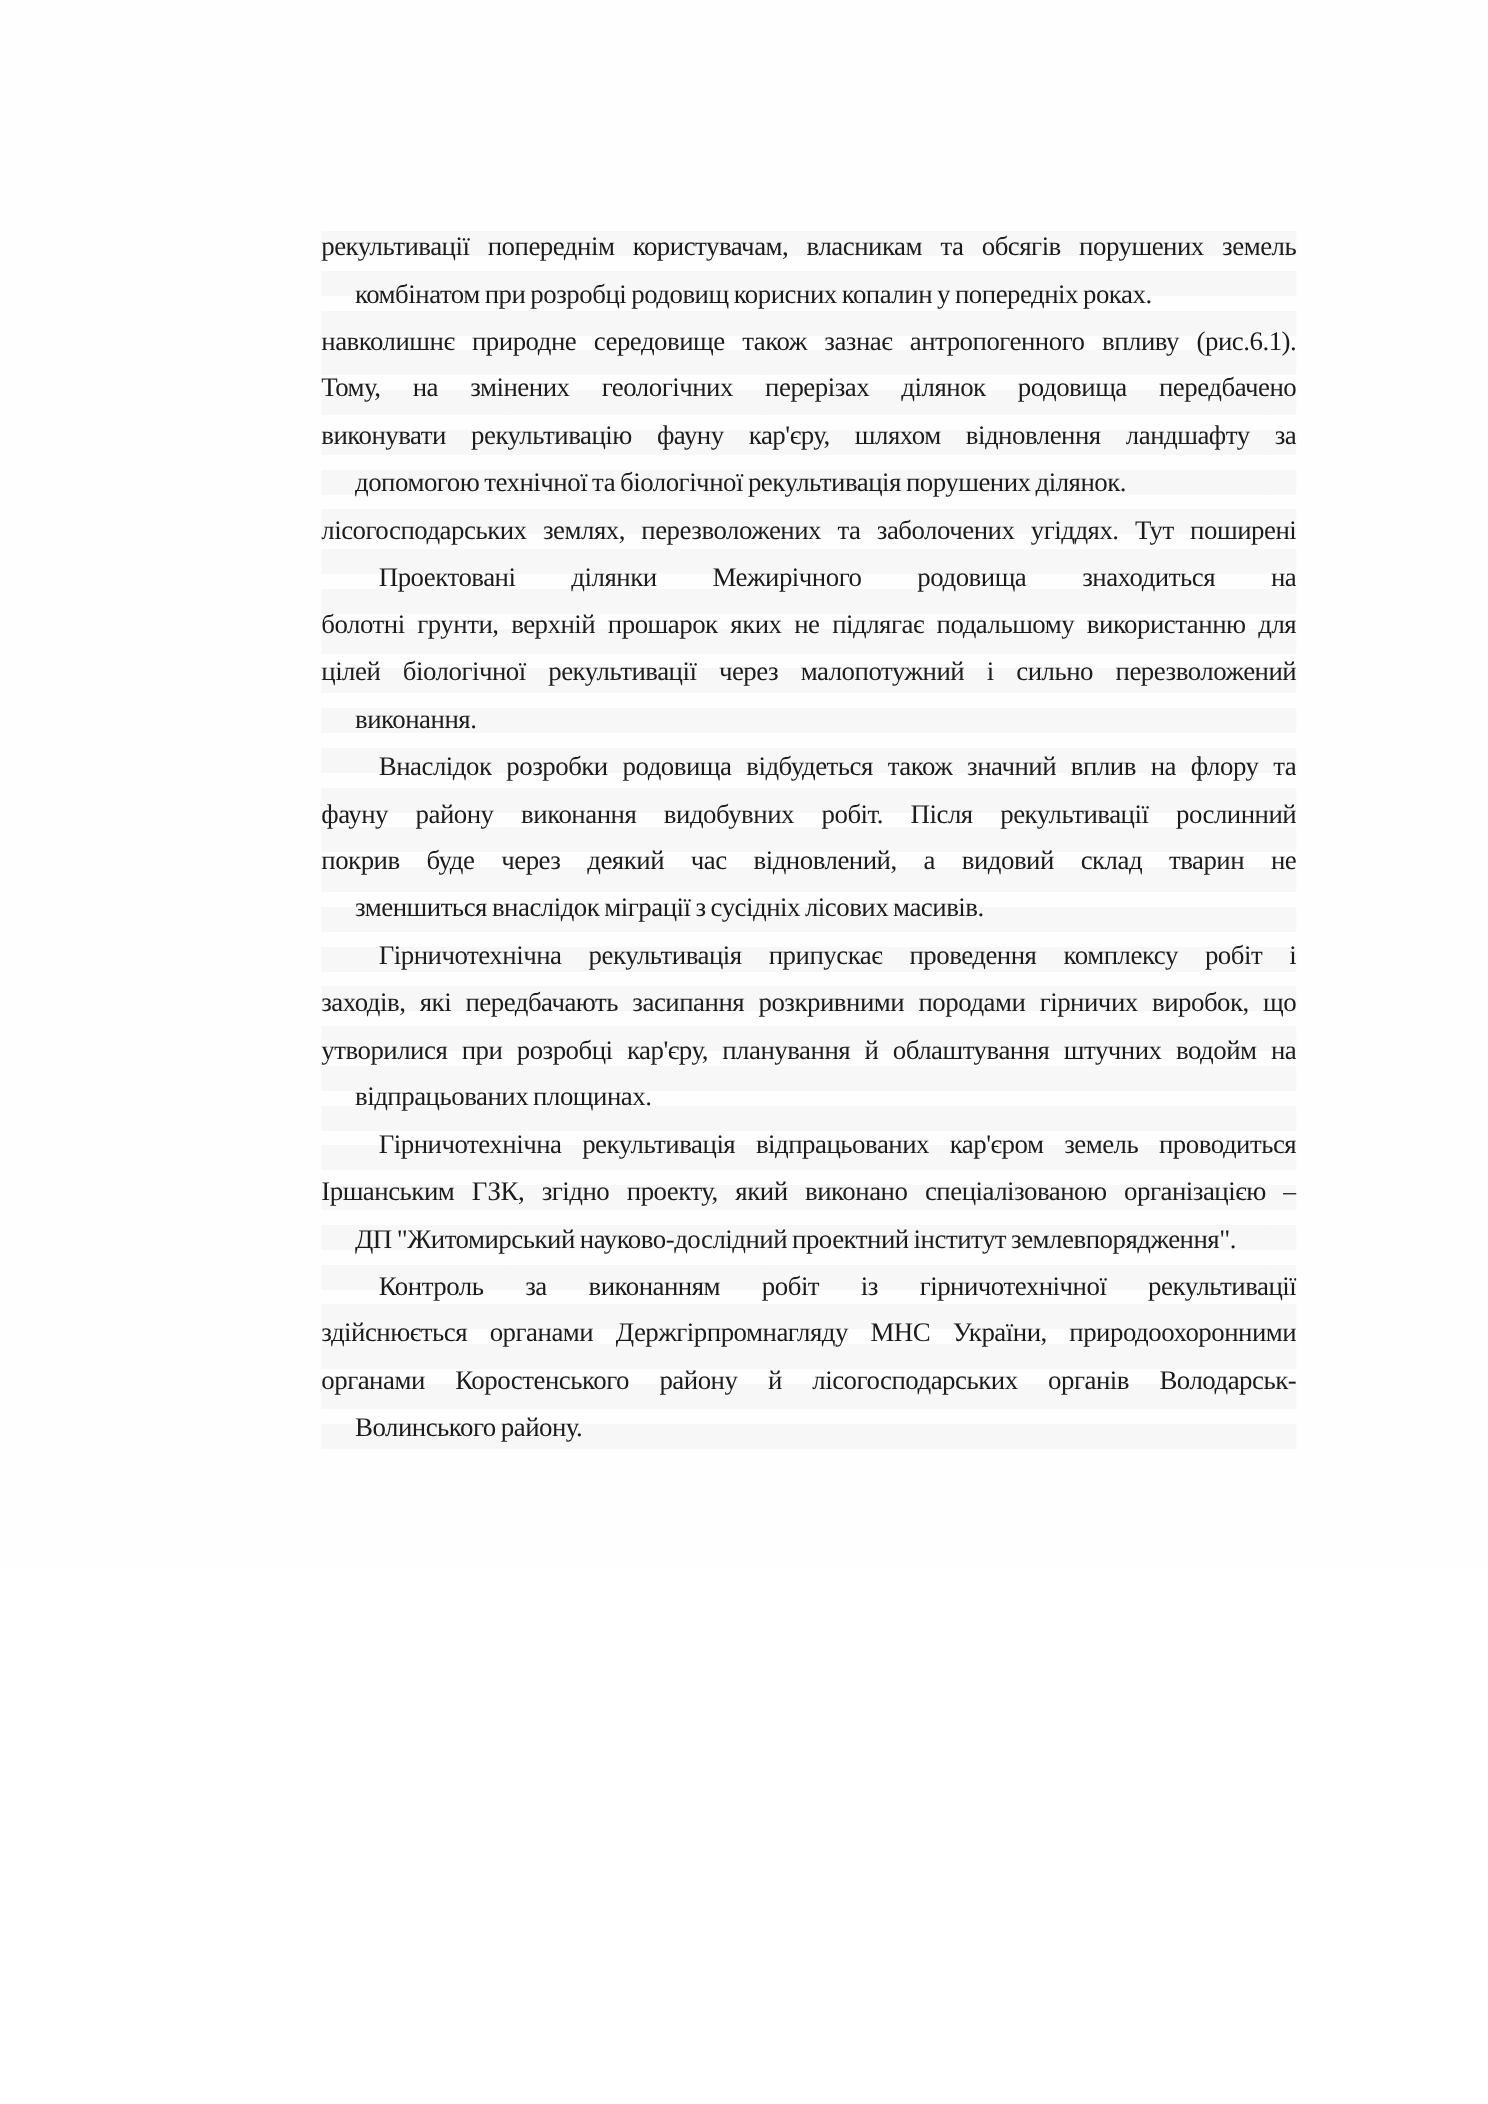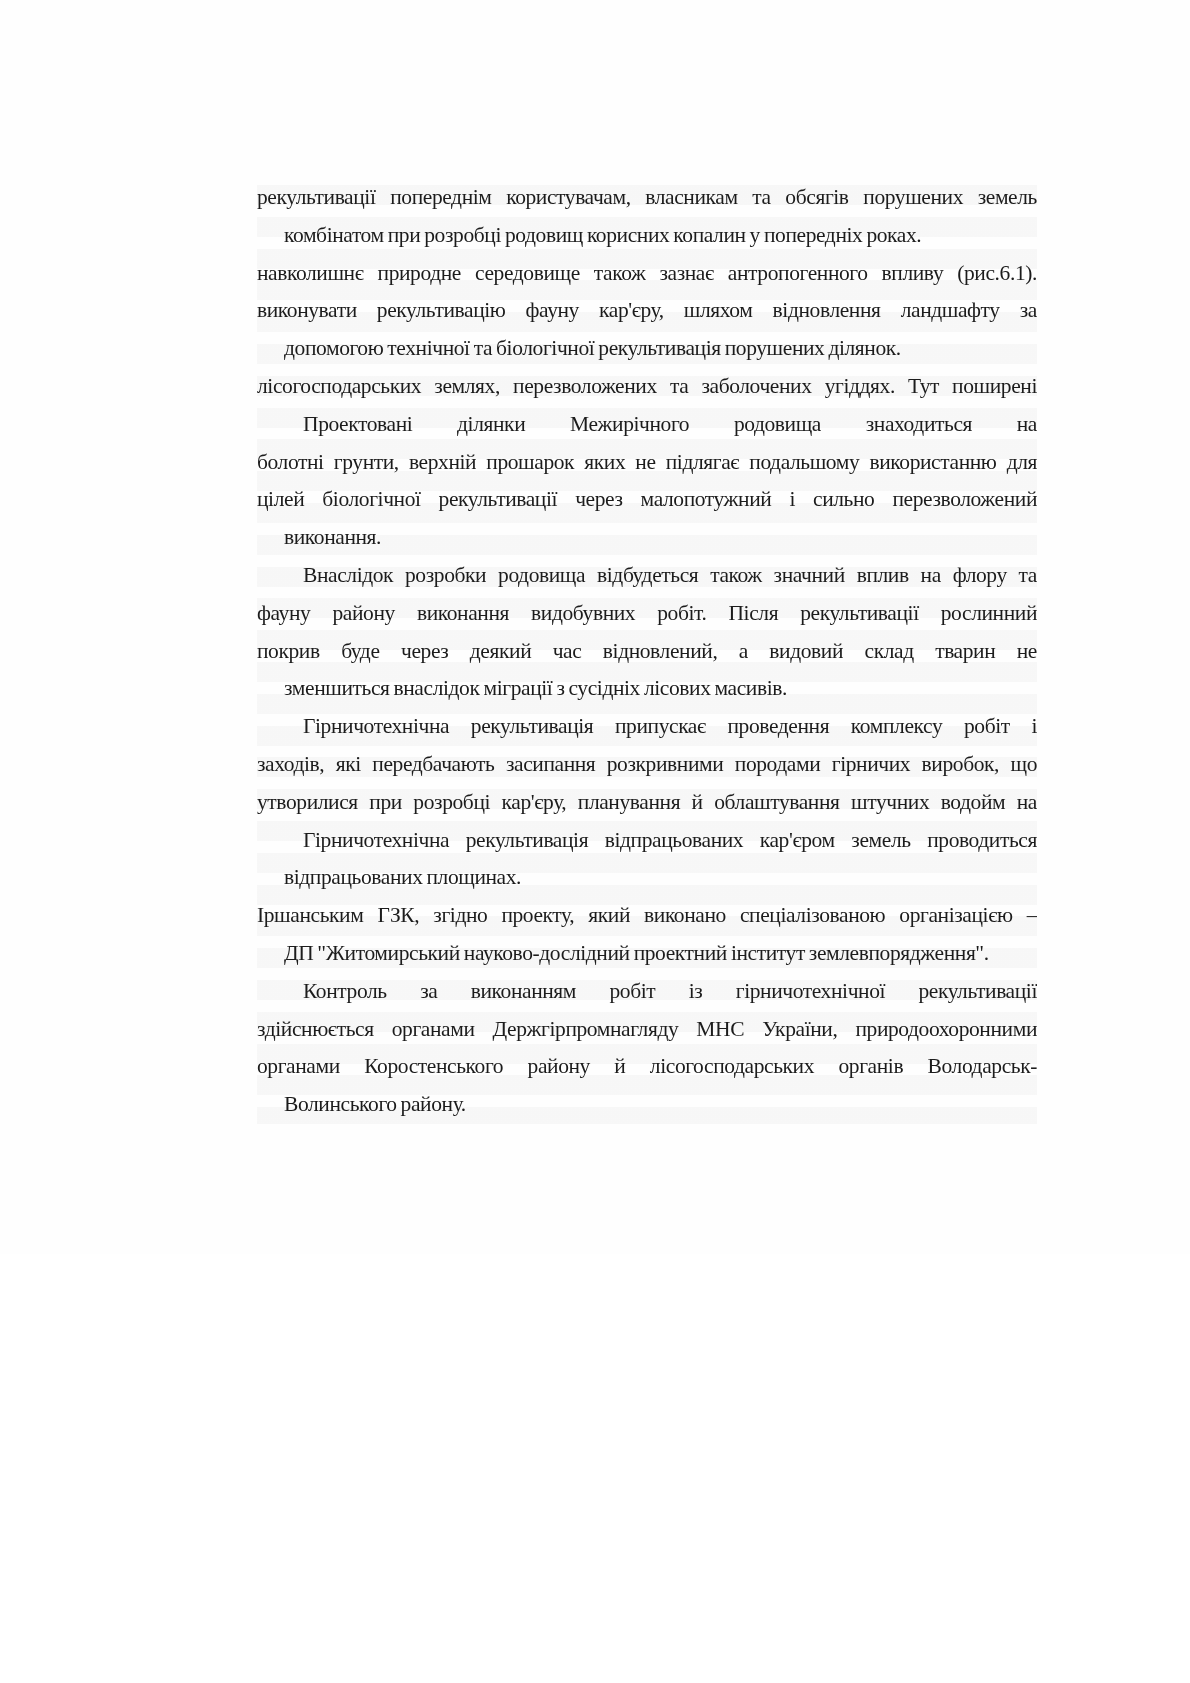--- a/index.html
+++ b/index.html
@@ -60,36 +60,37 @@
   }
 </style>
 </head>
 <body>
 
 <div class="page">
   <main class="text-block">
       <div class="line">рекультивації попереднім користувачам, власникам та обсягів порушених земель</div>
       <div class="line para-end">комбінатом при розробці родовищ корисних копалин у попередніх роках.</div>
       <div class="line">навколишнє природне середовище також зазнає антропогенного впливу (рис.6.1).</div>
+      <div class="line">Тому, на змінених геологічних перерізах ділянок родовища передбачено</div>
       <div class="line">виконувати рекультивацію фауну кар'єру, шляхом відновлення ландшафту за</div>
       <div class="line para-end">допомогою технічної та біологічної рекультивація порушених ділянок.</div>
       <div class="line">лісогосподарських землях, перезволожених та заболочених угіддях. Тут поширені</div>
       <div class="line indent">Проектовані ділянки Межирічного родовища знаходиться на</div>
       <div class="line">болотні грунти, верхній прошарок яких не підлягає подальшому використанню для</div>
       <div class="line">цілей біологічної рекультивації через малопотужний і сильно перезволожений</div>
       <div class="line para-end">виконання.</div>
       <div class="line indent">Внаслідок розробки родовища відбудеться також значний вплив на флору та</div>
       <div class="line">фауну району виконання видобувних робіт. Після рекультивації рослинний</div>
       <div class="line">покрив буде через деякий час відновлений, а видовий склад тварин не</div>
       <div class="line para-end">зменшиться внаслідок міграції з сусідніх лісових масивів.</div>
       <div class="line indent">Гірничотехнічна рекультивація припускає проведення комплексу робіт і</div>
       <div class="line">заходів, які передбачають засипання розкривними породами гірничих виробок, що</div>
       <div class="line">утворилися при розробці кар'єру, планування й облаштування штучних водойм на</div>
+      <div class="line para-end">відпрацьованих площинах.</div>
       <div class="line indent">Гірничотехнічна рекультивація відпрацьованих кар'єром земель проводиться</div>
-      <div class="line para-end">відпрацьованих площинах.</div>
       <div class="line">Іршанським ГЗК, згідно проекту, який виконано спеціалізованою організацією –</div>
       <div class="line para-end">ДП "Житомирський науково-дослідний проектний інститут землевпорядження".</div>
       <div class="line indent">Контроль за виконанням робіт із гірничотехнічної рекультивації</div>
       <div class="line">здійснюється органами Держгірпромнагляду МНС України, природоохоронними</div>
       <div class="line">органами Коростенського району й лісогосподарських органів Володарськ-</div>
       <div class="line para-end">Волинського району.</div>
     </main>
   <div class="page-number">61</div>
 </div>
 

